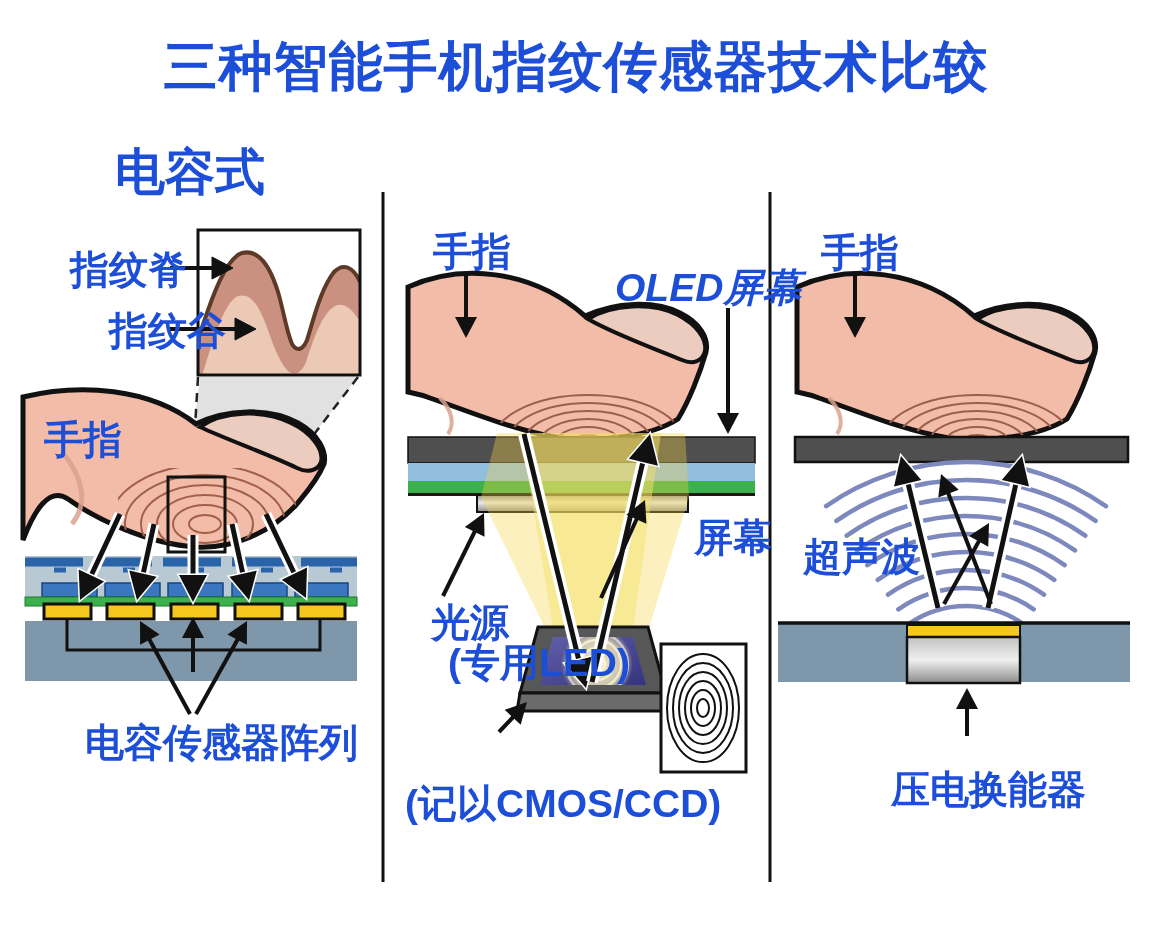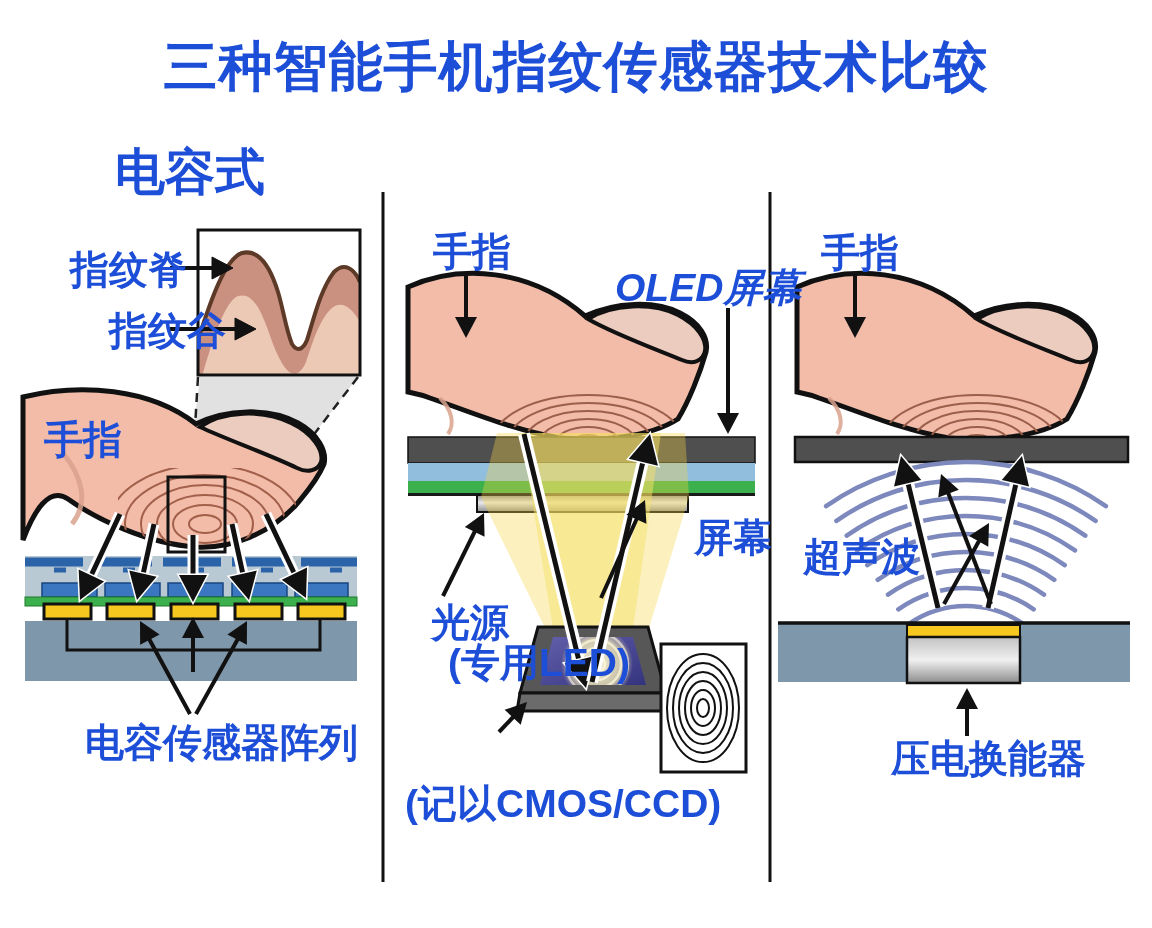--- a/index.html
+++ b/index.html
@@ -325,15 +325,15 @@
 
 <div class="lbl t34" style="left:433px;top:232px;">手指</div>
 <div class="lbl t34" style="left:615px;top:268px;font-style:italic;">OLED屏幕</div>
 <div class="lbl t34" style="left:694px;top:518px;">屏幕</div>
 <div class="lbl t34" style="left:431px;top:603px;">光源</div>
 <div class="lbl t34" style="left:405px;top:643px;margin-left:43px;">(专用LED)</div>
 <div class="lbl t34" style="left:405px;top:784px;">(记以CMOS/CCD)</div>
 
 <div class="lbl t34" style="left:821px;top:233px;">手指</div>
 <div class="lbl t34" style="left:803px;top:537px;">超声波</div>
-<div class="lbl t34" style="left:891px;top:739px;text-align:right;">压电换能器</div>
+<div class="lbl t34" style="left:891px;top:770px;text-align:right;">压电换能器</div>
 
 </div>
 
 </body></html>

